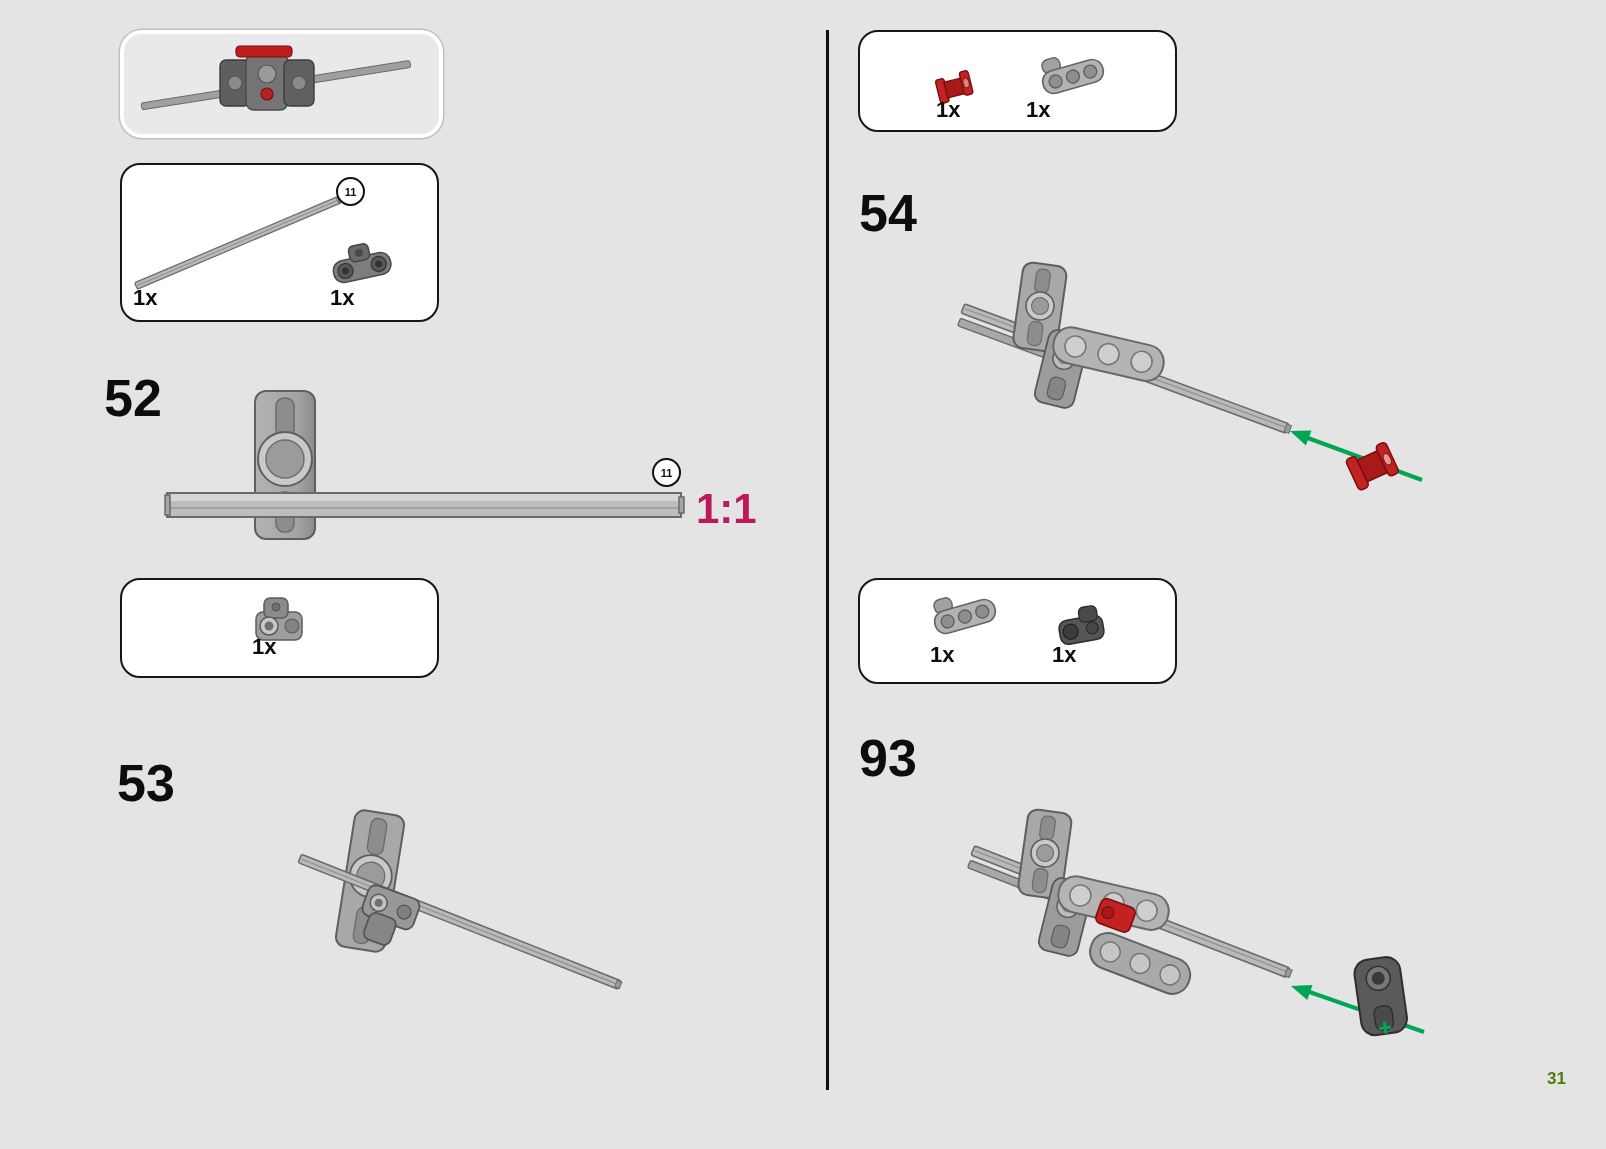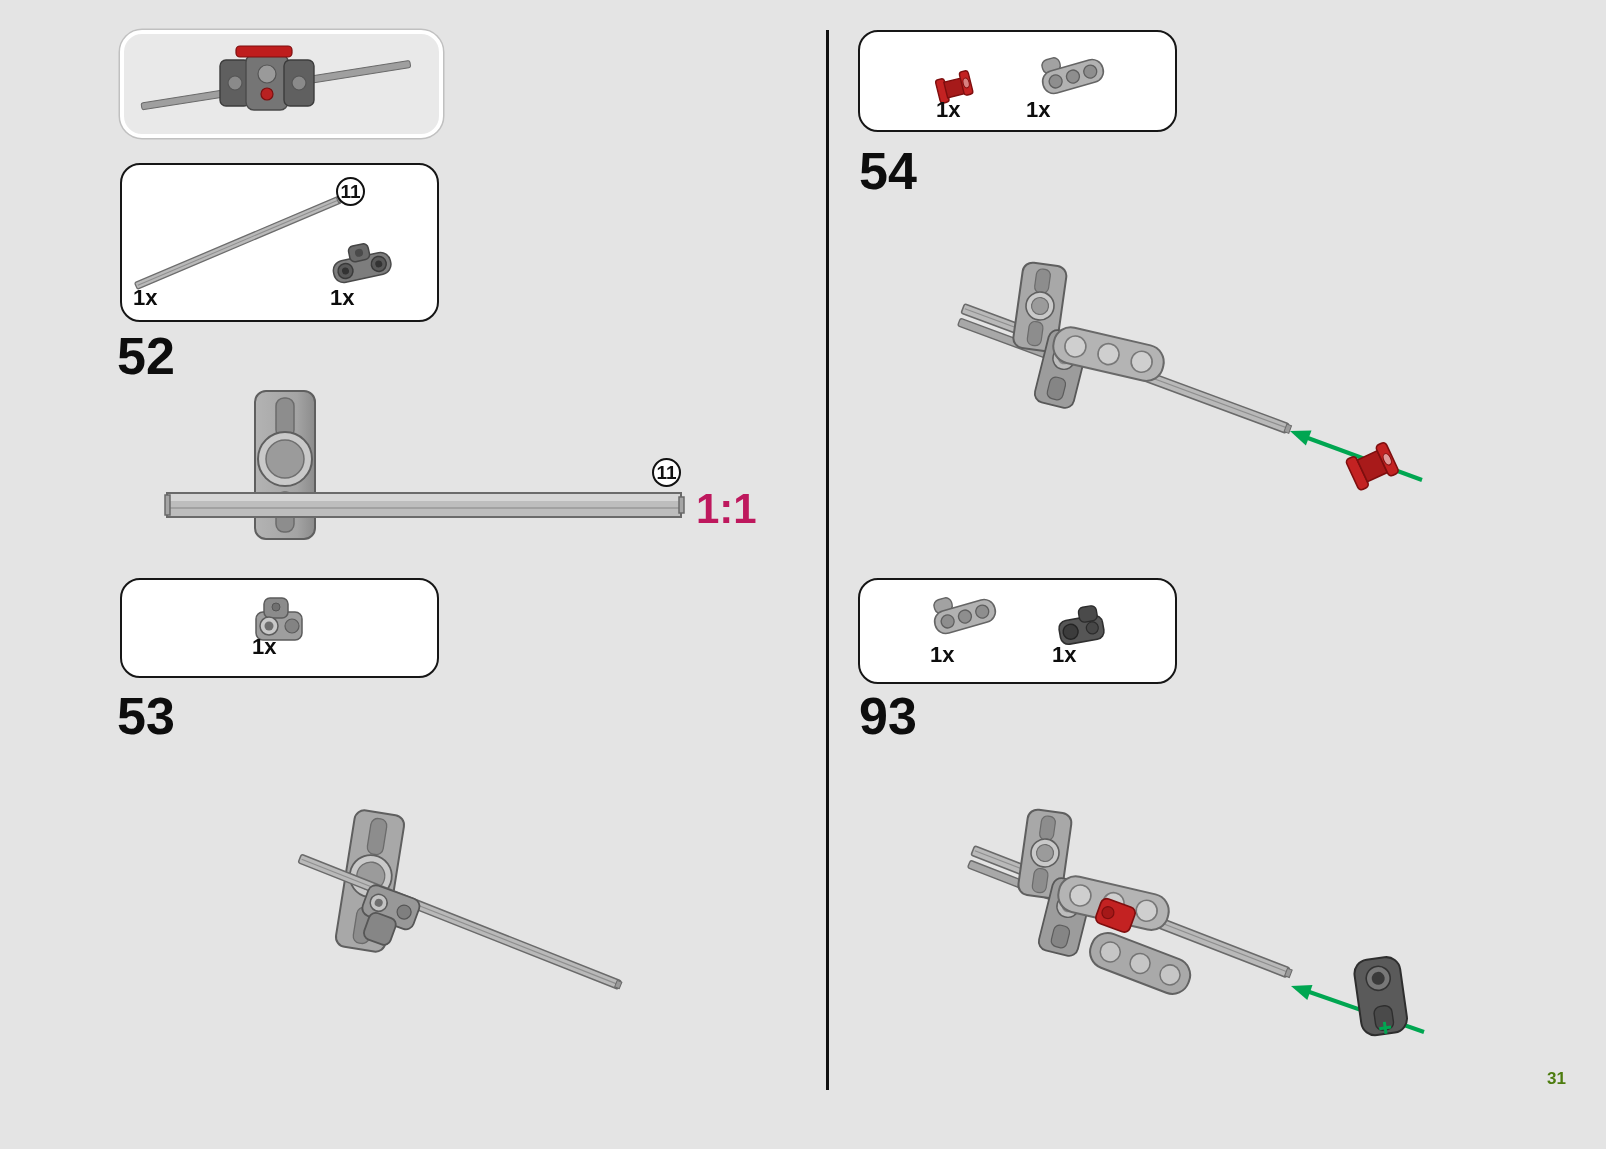--- a/index.html
+++ b/index.html
@@ -1,23 +1,23 @@
 <!DOCTYPE html>
 <html><head>
 <meta charset="utf-8">
 <style>
   html,body{margin:0;padding:0;}
   body{background:#cfcfcf;font-family:"Liberation Sans",sans-serif;}
   #page{position:relative;width:1606px;height:1149px;background:#e4e4e4;overflow:hidden;}
   .previewbox{position:absolute;background:#e9e9e9;border:4px solid #ffffff;border-radius:22px;box-shadow:0 0 0 1.5px #c0c0c0;}
   .partsbox{position:absolute;background:#ffffff;border:2.5px solid #161616;border-radius:20px;}
-  .stepnum{position:absolute;font-size:52px;font-weight:bold;color:#0d0d0d;line-height:1;}
+  .stepnum{position:absolute;font-size:52px;font-weight:bold;color:#0d0d0d;line-height:1;margin-top:42px;}
   .qty{position:absolute;font-size:22px;font-weight:bold;color:#0d0d0d;line-height:1;}
   .callout{position:absolute;width:29px;height:29px;border:2.5px solid #111;background:#fff;border-radius:50%;
-           display:flex;align-items:center;justify-content:center;font-size:19px;font-weight:bold;color:#111;box-sizing:border-box;}
+           display:flex;align-items:center;justify-content:center;font-size:11px;font-weight:bold;color:#111;box-sizing:border-box;}
   .scale{position:absolute;font-size:42px;font-weight:bold;color:#be185d;line-height:1;}
   .divider{position:absolute;left:826px;top:30px;width:3px;height:1060px;background:#101010;}
   .pagenum{position:absolute;left:1547px;top:1070px;font-size:17px;font-weight:bold;color:#4d7c0f;line-height:1;}
   .illus{position:absolute;}
   svg{display:block;overflow:visible;}
 </style>
 </head>
 <body>
 
 <div id="page">
@@ -57,21 +57,21 @@
         <circle cx="29" cy="8" r="4" fill="#4a4a4a"></circle>
       </g>
     </svg>
   </div>
   <div class="callout" style="left:336px;top:177px;">
     <span>11</span>
   </div>
   <span class="qty" style="left:133px;top:287px;">1x</span>
   <span class="qty" style="left:330px;top:287px;">1x</span>
 
-  <div class="stepnum" style="left:117px;top:330px;text-align:center;">52</div>
+  <div class="stepnum" style="left:104px;top:330px;text-align:center;">52</div>
 
   <svg class="illus" style="left:163px;top:383px;" width="560" height="165" viewBox="0 0 560 165">
     <defs>
       <linearGradient id="vpg" x1="0" y1="0" x2="1" y2="0">
         <stop offset="0" stop-color="#b3b3b3"></stop>
           <stop offset="0.7" stop-color="#a4a4a4"></stop>
           <stop offset="1" stop-color="#8b8b8b"></stop>
       </linearGradient>
     </defs>
     <g>
@@ -101,21 +101,21 @@
         <rect x="8" y="0" width="24" height="20" rx="6" fill="#8b8b8b" stroke="#5c5c5c" stroke-width="1.5"></rect>
         <circle cx="13" cy="28" r="9" fill="#c9c9c9" stroke="#5c5c5c" stroke-width="1.5"></circle>
         <circle cx="13" cy="28" r="4.5" fill="#6f6f6f"></circle>
         <circle cx="36" cy="28" r="7" fill="#838383" stroke="#5c5c5c" stroke-width="1.2"></circle>
         <circle cx="20" cy="9" r="4" fill="#707070" stroke="#555" stroke-width="1"></circle>
       </g>
     </svg>
   </div>
   <span class="qty" style="left:252px;top:636px;">1x</span>
 
-  <div class="stepnum" style="left:117px;top:690px;">53</div>
+  <div class="stepnum" style="left:117px;top:715px;">53</div>
 
   <svg class="illus" style="left:283px;top:793px;" width="350" height="205" viewBox="0 0 350 205">
     <g transform="translate(62,19) rotate(9 25 69)">
       <rect x="0" y="0" width="50" height="138" rx="10" fill="#a8a8a8" stroke="#5f5f5f" stroke-width="2"></rect>
       <rect x="17" y="6" width="16" height="36" rx="7" fill="#8d8d8d" stroke="#6b6b6b" stroke-width="1.3"></rect>
       <rect x="17" y="96" width="16" height="36" rx="7" fill="#8d8d8d" stroke="#6b6b6b" stroke-width="1.3"></rect>
       <circle cx="25" cy="64" r="21" fill="#c9c9c9" stroke="#5f5f5f" stroke-width="1.8"></circle>
       <circle cx="25" cy="64" r="14" fill="#9b9b9b" stroke="#6f6f6f" stroke-width="1.3"></circle>
     </g>
     <g transform="translate(17,65) rotate(21.6)">

